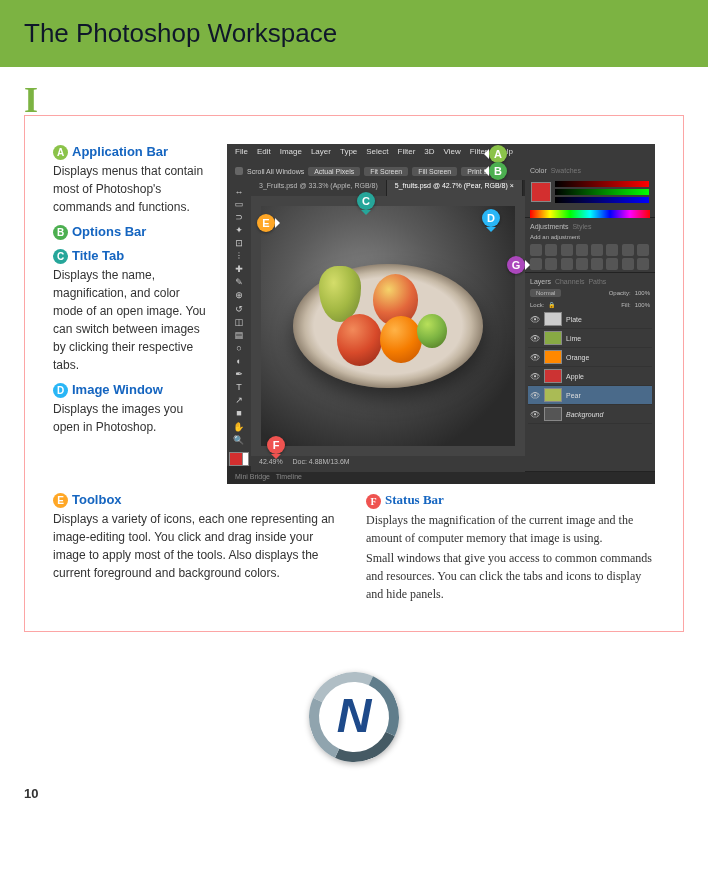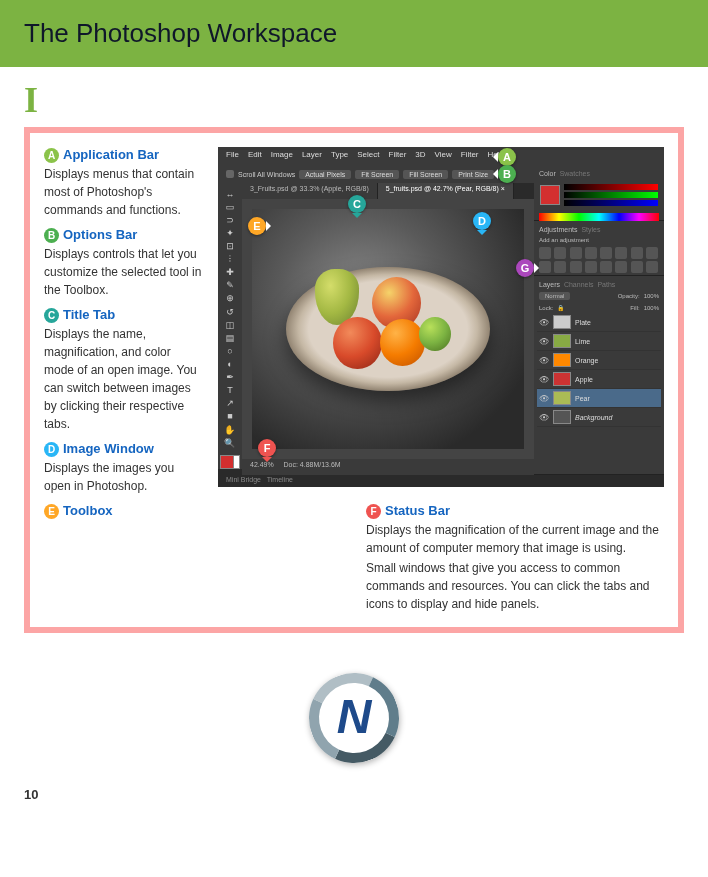--- a/index.html
+++ b/index.html
@@ -1,38 +1,38 @@
 <!DOCTYPE html>
 <html><head>
 <meta charset="utf-8">
 <style>
 * { margin: 0; padding: 0; box-sizing: border-box; }
 body { font-family: Verdana, Geneva, sans-serif; width: 708px; background: #fff; color: #333; }
 .header-bar { background: #7cb342; padding: 18px 24px; }
 .header-bar h1 { color: #0f172a; font-size: 26px; font-weight: 400; font-family: "Trebuchet MS", sans-serif; }
 .intro { padding: 18px 24px 20px; font-size: 13px; line-height: 1.5; color: #444; }
 .dropcap { float: left; font-size: 36px; line-height: 30px; color: #7cb342; font-weight: 600; font-family: Georgia, serif; margin-right: 2px; }
-.content-box { margin: 22px 24px 20px; border: 6px solid #fca5a5; padding: 14px; position: relative; }
+.content-box { margin: 10px 24px 20px; border: 1px solid #fca5a5; padding: 28px; position: relative; }
 .cols { display: flex; gap: 14px; }
 .left-col { width: 160px; flex-shrink: 0; }
 .right-col { flex: 1; }
 .lbl { font-size: 13px; font-weight: 700; color: #1565c0; margin-top: 8px; }
 .lbl:first-child { margin-top: 0; }
 .lbl .bullet { display: inline-flex; align-items: center; justify-content: center; width: 15px; height: 15px; border-radius: 50%; color: #fff; font-size: 10px; font-weight: 700; margin-right: 4px; vertical-align: middle; }
 .b-a { background: #8bc34a; }
 .b-b { background: #4caf50; }
 .b-c { background: #26a69a; }
 .b-d { background: #29b6f6; }
 .b-e { background: #ffa726; }
 .b-f { background: #ef5350; }
 .b-g { background: #ab47bc; }
 .desc { font-size: 12px; line-height: 1.5; color: #333; margin-top: 2px; }
 .lower-cols { display: flex; gap: 24px; margin-top: 8px; }
 .lower-left { flex: 1; }
-.lower-right { flex: 1; }
+.lower-right { flex: 1; font-family: Liberation Serif, serif; }
 .screenshot { position: relative; width: 100%; height: 340px; background: #2a2a2a; overflow: hidden; font-size: 8px; color: #ccc; }
 .ps-menubar { position: absolute; top: 0; left: 0; right: 0; height: 18px; background: #3a3a3a; padding: 3px 8px; font-size: 8px; color: #ddd; }
 .ps-menubar span { margin-right: 9px; }
 .ps-optbar { position: absolute; top: 18px; left: 0; right: 0; height: 18px; background: #3a3a3a; padding: 2px 8px; display: flex; gap: 4px; align-items: center; }
 .ps-optbar .btn { background: #555; border-radius: 2px; padding: 1px 6px; font-size: 7px; color: #ddd; }
 .ps-tabbar { position: absolute; top: 36px; left: 24px; right: 130px; height: 16px; background: #2a2a2a; display: flex; }
 .ps-tabbar .tab { background: #3a3a3a; padding: 2px 8px; font-size: 7px; color: #bbb; border-right: 1px solid #222; }
 .ps-tabbar .tab.active { background: #444; color: #fff; }
 .ps-toolbox { position: absolute; top: 36px; left: 0; width: 24px; bottom: 18px; background: #3a3a3a; display: flex; flex-direction: column; align-items: center; padding-top: 4px; }
 .ps-toolbox .t { width: 18px; height: 16px; margin: 1px 0; display: flex; align-items: center; justify-content: center; color: #ccc; font-size: 9px; }
@@ -97,21 +97,20 @@
 <div class="intro">
   <span class="dropcap">I</span>
 </div>
 
 <div class="content-box">
   <div class="cols">
     <div class="left-col">
       <div class="lbl"><span class="bullet b-a">A</span><span>Application Bar</span></div>
       <div class="desc">Displays menus that contain most of Photoshop's commands and functions.</div>
       <div class="lbl"><span class="bullet b-b">B</span><span>Options Bar</span></div>
-      <div class="desc">Displays controls that let you customize the selected tool in the Toolbox.</div>
       <div class="lbl"><span class="bullet b-c">C</span><span>Title Tab</span></div>
       <div class="desc">Displays the name, magnification, and color mode of an open image. You can switch between images by clicking their respective tabs.</div>
       <div class="lbl"><span class="bullet b-d">D</span><span>Image Window</span></div>
       <div class="desc">Displays the images you open in Photoshop.</div>
     </div>
     <div class="right-col">
       <div class="screenshot">
         <div class="ps-menubar">
           <span>File</span><span>Edit</span><span>Image</span><span>Layer</span><span>Type</span><span>Select</span><span>Filter</span><span>3D</span><span>View</span><span>Filter</span><span>Help</span>
         </div>
@@ -260,20 +259,21 @@
         <div class="marker m-e pt-right" style="top:70px; left:30px;">E</div>
         <div class="marker m-f pt-down" style="bottom:30px; left:40px;">F</div>
         <div class="marker m-g pt-right" style="top:112px; right:130px;">G</div>
       </div>
     </div>
   </div>
 
   <div class="lower-cols">
     <div class="lower-left">
       <div class="lbl"><span class="bullet b-e">E</span><span>Toolbox</span></div>
+      <div class="desc">Displays a variety of icons, each one representing an image-editing tool. You click and drag inside your image to apply most of the tools. Also displays the current foreground and background colors.</div>
     </div>
     <div class="lower-right">
       <div class="lbl"><span class="bullet b-f">F</span><span>Status Bar</span></div>
       <div class="desc">Displays the magnification of the current image and the amount of computer memory that image is using.</div>
       <div class="desc">Small windows that give you access to common commands and resources. You can click the tabs and icons to display and hide panels.</div>
     </div>
   </div>
 </div>
 
 <div class="logo-area">

